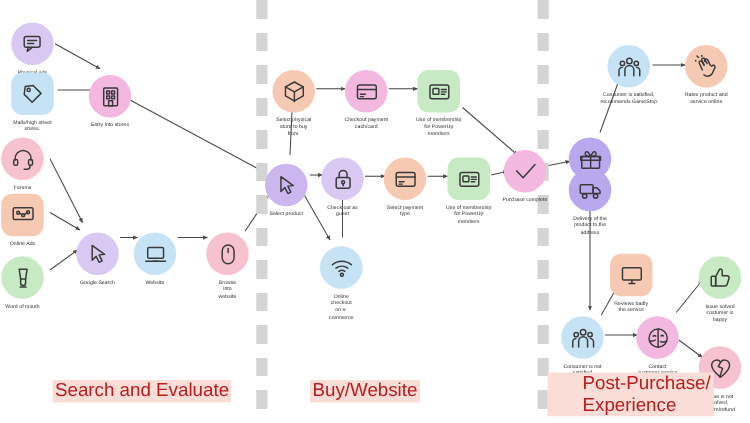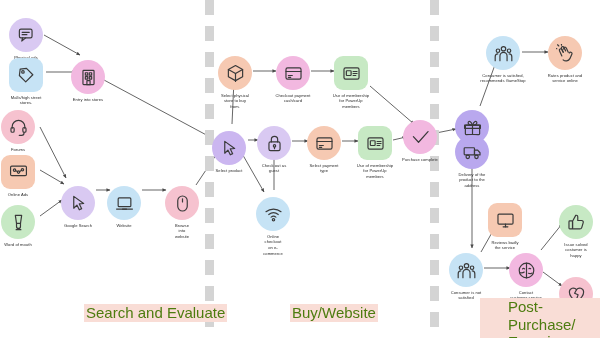--- a/index.html
+++ b/index.html
@@ -20,22 +20,22 @@
        display:flex;align-items:center;justify-content:center;}
   .bub.sq{border-radius:9px;}
   .bub svg{display:block;}
   .cap{font-size:4.1px;line-height:1.42;color:#2b2b2b;margin-top:2.5px;
        letter-spacing:.05px;}
 
   
   #wires{position:absolute;left:0;top:0;width:600px;height:338px;pointer-events:none;}
 
   
-  .phase{position:absolute;font-size:15px;color:#4d7c0f;line-height:1.18;
-         background:#f9ddd6;padding:0 2px;white-space:pre-line;margin-left:42px;}
+  .phase{position:absolute;font-size:15px;color:#b91c1c;line-height:1.18;
+         background:#f9ddd6;padding:0 2px;white-space:pre-line;}
 </style>
 </head>
 <body>
 
 <div id="stage">
   <svg id="wires" viewBox="0 0 600 338">
     <defs>
       <marker id="ah" markerWidth="5" markerHeight="5" refX="4.2" refY="2" orient="auto">
         <path d="M0,0 L4.6,2 L0,4 z" fill="#4a4a4a"></path>
       </marker>

